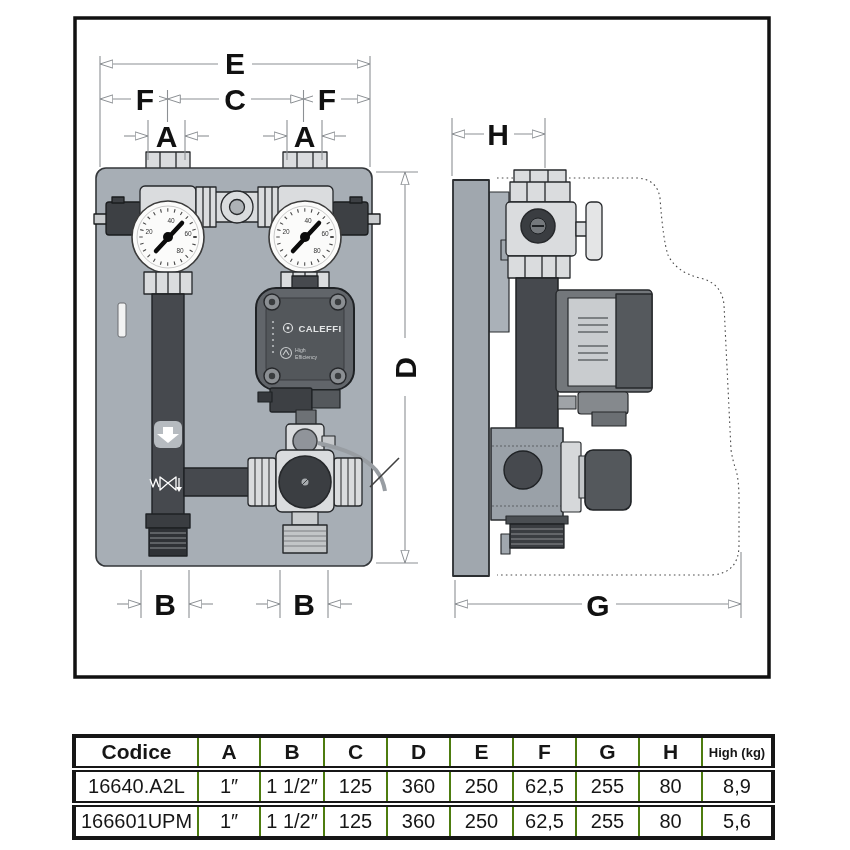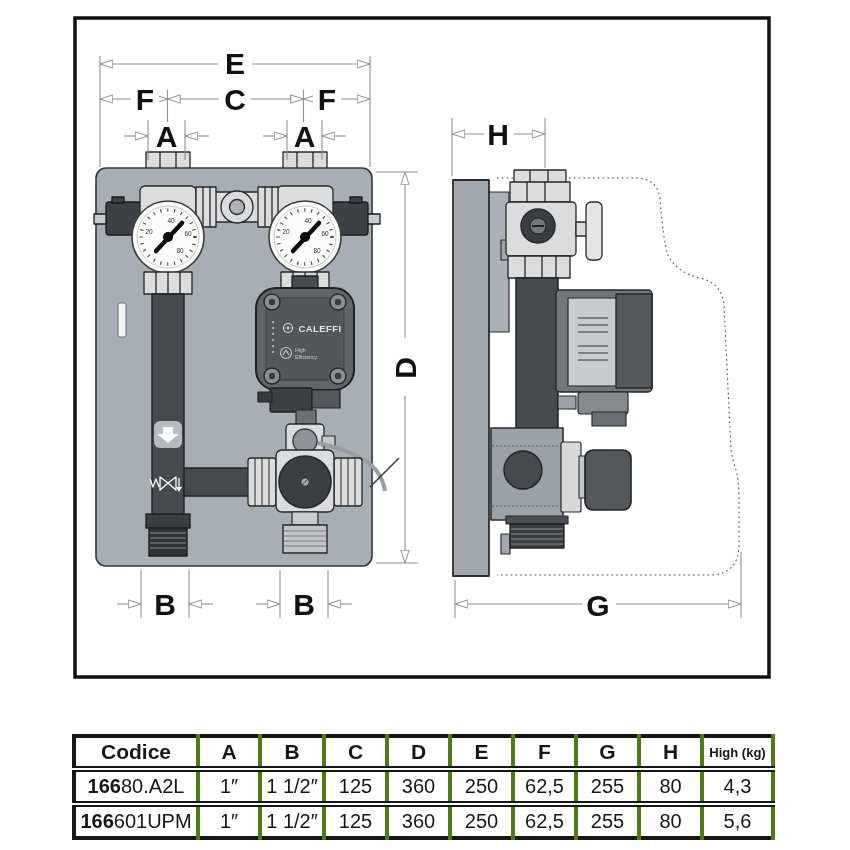--- a/index.html
+++ b/index.html
@@ -6,28 +6,28 @@
   .stage{position:relative;width:850px;height:850px;background:#ffffff;overflow:hidden;
          font-family:"Liberation Sans", sans-serif;}
   svg text{font-family:"Liberation Sans", sans-serif;}
   .dimlabel{font-weight:bold;fill:#111;font-size:30px;text-anchor:middle;}
   .gaugenum{font-size:6.5px;fill:#333;text-anchor:middle;}
 
   table.dims{position:absolute;left:72px;top:734px;width:699px;height:98px;
     border-collapse:collapse;table-layout:fixed;background:#fff;
     font-family:"Liberation Sans", sans-serif;color:#161616;}
   table.dims th, table.dims td{
-    border-left:2px solid #161616;border-right:4px solid #4d7c0f;
+    border-left:2px solid #161616;border-right:2px solid #4d7c0f;
     text-align:center;vertical-align:middle;padding:0;overflow:hidden;white-space:nowrap;}
   table.dims{border:4px solid #161616;}
   table.dims thead th{border-bottom:6px double #161616;font-size:21px;font-weight:bold;height:28px;}
   table.dims thead th.massa{font-size:13px;}
   table.dims tbody td{font-size:20px;font-weight:normal;height:29px;}
   table.dims tbody tr + tr td{border-top:6px double #161616;}
-  table.dims td.codice b{font-weight:bold;}
+  table.dims td.codice b{font-weight:normal;}
 </style>
 </head>
 <body>
 
 <div class="stage">
 
 <svg width="850" height="850" viewBox="0 0 850 850">
   <defs>
     <marker id="arw" viewBox="0 0 14 10" markerWidth="14" markerHeight="10" refX="13.4" refY="5" orient="auto-start-reverse" markerUnits="userSpaceOnUse">
       <path d="M0.6,0.9 L13.4,5 L0.6,9.1 Z" fill="#ffffff" stroke="#8c9094" stroke-width="1"></path>
@@ -360,30 +360,30 @@
       <th>D</th>
       <th>E</th>
       <th>F</th>
       <th>G</th>
       <th>H</th>
       <th class="massa">High (kg)</th>
     </tr>
   </thead>
   <tbody>
     <tr>
-      <td class="codice"><b>166</b><span>80.A2L</span></td>
+      <td class="codice"><b>166</b><span>40.A2L</span></td>
       <td>1″</td>
       <td>1 1/2″</td>
       <td>125</td>
       <td>360</td>
       <td>250</td>
       <td>62,5</td>
       <td>255</td>
       <td>80</td>
-      <td>4,3</td>
+      <td>8,9</td>
     </tr>
     <tr>
       <td class="codice"><b>166</b><span>601UPM</span></td>
       <td>1″</td>
       <td>1 1/2″</td>
       <td>125</td>
       <td>360</td>
       <td>250</td>
       <td>62,5</td>
       <td>255</td>

